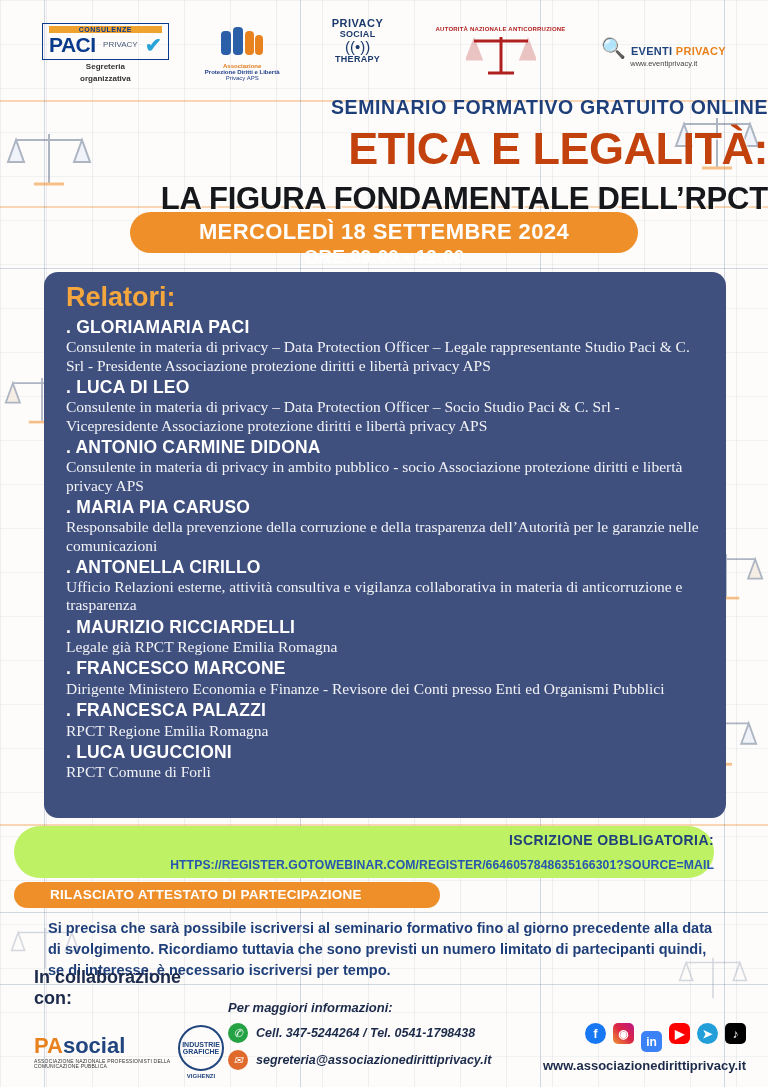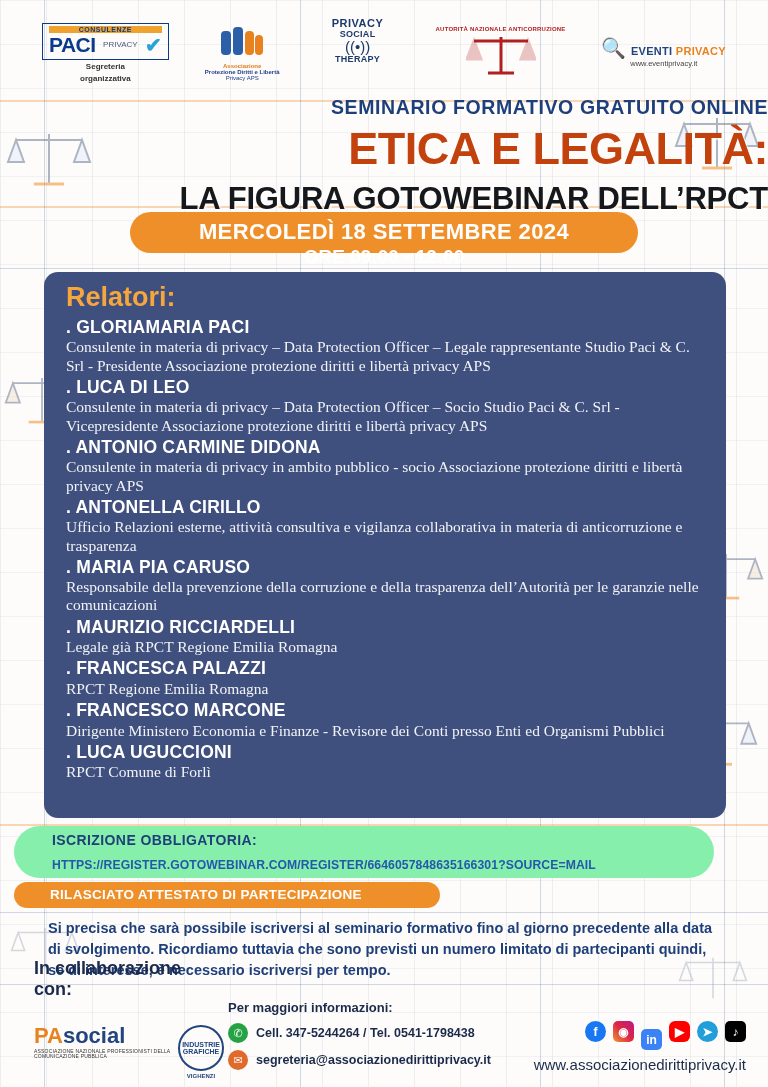--- a/index.html
+++ b/index.html
@@ -188,24 +188,25 @@
     font-size: 15.5px;
     line-height: 1.18;
     color: #f2f3f6;
   }
 
   
   .reg-band {
     position: absolute;
     top: 826px; left: 14px;
     width: 700px; height: 52px;
-    background: #86efac;
+    background: #bef264;
     border-radius: 26px;
     z-index: 6;
     padding: 6px 0 0 38px;
+    text-align: right;
   }
   .reg-title {
     font-size: 14px; font-weight: 800; color: #1f3f7a; letter-spacing: .4px;
   }
   .reg-link {
     font-size: 12.2px; font-weight: 700; color: #2557ad;
     letter-spacing: .1px; margin-top: 10px;
     white-space: nowrap;
   }
 
@@ -234,35 +235,35 @@
     z-index: 6;
   }
 
   
   .footer { position: absolute; bottom: 0; left: 0; right: 0; height: 105px; z-index: 6; }
 
   .collab {
     position: absolute; left: 34px; bottom: 8px; width: 190px;
   }
   .collab .lbl { font-size: 18px; font-weight: 800; color: #1b2a4a; }
-  .collab .logos2 { display: flex; gap: 2px; margin-top: 25px; }
+  .collab .logos2 { display: flex; align-items: center; gap: 2px; margin-top: 16px; }
   .pasocial { line-height: 1; }
   .pasocial .pa { font-size: 22px; font-weight: 800; color: #e8821e; }
   .pasocial .social { font-size: 22px; font-weight: 800; color: #21457f; }
   .pasocial .sub2 { font-size: 5px; color: #333; margin-top: 2px; letter-spacing: .2px; }
   .vighenzi { text-align: center; }
   .vighenzi .seal {
     width: 46px; height: 46px; border-radius: 50%;
     border: 2px solid #21457f; display: flex; align-items: center; justify-content: center;
     font-size: 7px; font-weight: 800; color: #21457f; margin: 0 auto;
   }
   .vighenzi .vname { font-size: 6px; color: #21457f; font-weight: 700; margin-top: 2px; }
 
   .info {
-    position: absolute; left: 228px; bottom: 10px;
+    position: absolute; left: 228px; bottom: 10px; font-style: italic;
   }
   .info .lbl { font-size: 13px; font-weight: 800; color: #1b2a4a; margin-bottom: 8px; }
   .info .row { display: flex; align-items: center; gap: 8px; margin-bottom: 7px; }
   .info .row span.txt { font-size: 12.5px; font-weight: 700; color: #1b2a4a; }
   .ic {
     width: 20px; height: 20px; border-radius: 50%;
     display: inline-flex; align-items: center; justify-content: center;
     color: #fff; font-size: 11px;
   }
   .ic.wa { background: #25a244; }
@@ -274,21 +275,21 @@
     width: 21px; height: 21px; border-radius: 5px;
     display: inline-flex; align-items: center; justify-content: center;
     color: #fff; font-size: 12px; font-weight: 700;
   }
   .sico.fb { background: #1877f2; border-radius: 50%; }
   .sico.ig { background: linear-gradient(45deg,#f09433,#dc2743,#bc1888); }
   .sico.li { background: #3b82f6; margin-top: 8px; }
   .sico.yt { background: #ff0000; border-radius: 6px; }
   .sico.tg { background: #229ed9; border-radius: 50%; }
   .sico.tt { background: #000; }
-  .social-box .url { font-size: 15px; font-weight: 400; color: #1b2a4a; }
+  .social-box .url { font-size: 13px; font-weight: 700; color: #1b2a4a; }
 </style>
 </head>
 <body>
 
 <div id="poster">
 
   <div class="bg-grid"></div>
   <div class="bg-lines">
     <i class="hline orange-line" style="top:100px;"></i>
     <i class="hline orange-line" style="top:206px;"></i>
@@ -436,21 +437,21 @@
         </span>
       </div>
       <div class="ep-url">www.eventiprivacy.it</div>
     </div>
 
   </div>
 
   <div class="title-wrap">
     <div class="kicker">SEMINARIO FORMATIVO GRATUITO ONLINE</div>
     <div class="title-main">ETICA E LEGALITÀ:</div>
-    <div class="title-sub">LA FIGURA GOTOWEBINAR DELL’RPCT</div>
+    <div class="title-sub">LA FIGURA FONDAMENTALE DELL’RPCT</div>
   </div>
 
   <div class="date-pill">
     <div class="d1">MERCOLEDÌ 18 SETTEMBRE 2024</div>
     <div class="d2">ORE 09:00 - 12:00</div>
   </div>
 
   <div class="panel">
     <h2>Relatori:</h2>
 
@@ -474,55 +475,55 @@
       <div class="spk-name">
         <span>.</span>
         <span>ANTONIO CARMINE DIDONA</span>
       </div>
       <div class="spk-role">Consulente in materia di privacy in ambito pubblico - socio Associazione protezione diritti e libertà privacy APS</div>
     </div>
 
     <div class="spk">
       <div class="spk-name">
         <span>.</span>
+        <span>MARIA PIA CARUSO</span>
+      </div>
+      <div class="spk-role">Responsabile della prevenzione della corruzione e della trasparenza dell’Autorità per le garanzie nelle comunicazioni</div>
+    </div>
+
+    <div class="spk">
+      <div class="spk-name">
+        <span>.</span>
         <span>ANTONELLA CIRILLO</span>
       </div>
       <div class="spk-role">Ufficio Relazioni esterne, attività consultiva e vigilanza collaborativa in materia di anticorruzione e trasparenza</div>
     </div>
 
     <div class="spk">
       <div class="spk-name">
         <span>.</span>
-        <span>MARIA PIA CARUSO</span>
-      </div>
-      <div class="spk-role">Responsabile della prevenzione della corruzione e della trasparenza dell’Autorità per le garanzie nelle comunicazioni</div>
-    </div>
-
-    <div class="spk">
-      <div class="spk-name">
-        <span>.</span>
         <span>MAURIZIO RICCIARDELLI</span>
       </div>
       <div class="spk-role">Legale già RPCT Regione Emilia Romagna</div>
     </div>
 
     <div class="spk">
       <div class="spk-name">
         <span>.</span>
+        <span>FRANCESCO MARCONE</span>
+      </div>
+      <div class="spk-role">Dirigente Ministero Economia e Finanze - Revisore dei Conti presso Enti ed Organismi Pubblici</div>
+    </div>
+
+    <div class="spk">
+      <div class="spk-name">
+        <span>.</span>
         <span>FRANCESCA PALAZZI</span>
       </div>
       <div class="spk-role">RPCT Regione Emilia Romagna</div>
-    </div>
-
-    <div class="spk">
-      <div class="spk-name">
-        <span>.</span>
-        <span>FRANCESCO MARCONE</span>
-      </div>
-      <div class="spk-role">Dirigente Ministero Economia e Finanze - Revisore dei Conti presso Enti ed Organismi Pubblici</div>
     </div>
 
     <div class="spk">
       <div class="spk-name">
         <span>.</span>
         <span>LUCA UGUCCIONI</span>
       </div>
       <div class="spk-role">RPCT Comune di Forlì</div>
     </div>
   </div>

